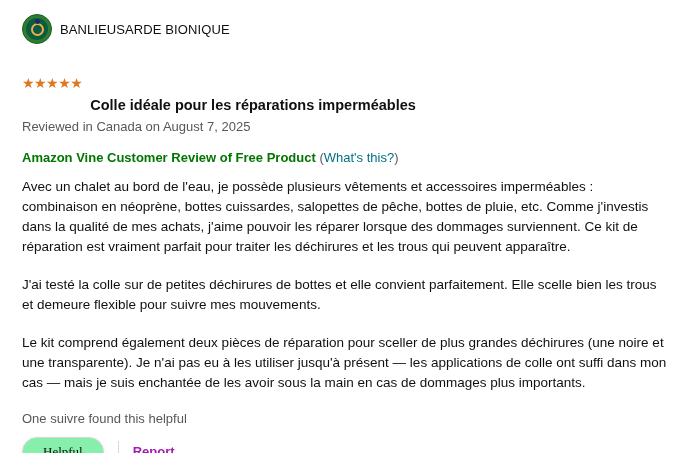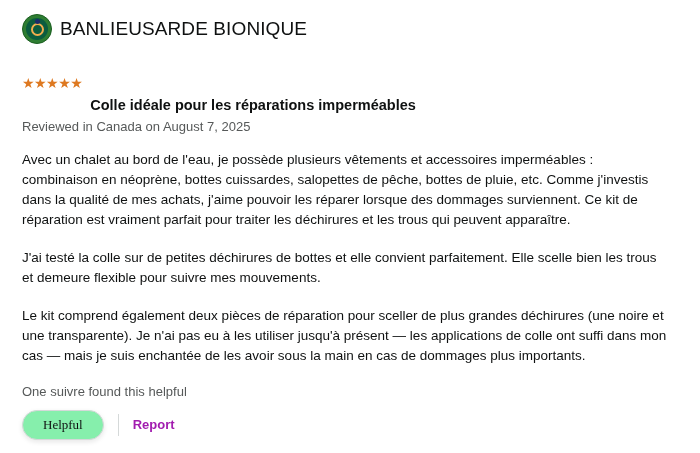--- a/index.html
+++ b/index.html
@@ -56,21 +56,21 @@
     position: absolute;
     left: 50%;
     top: 4px;
     width: 5px;
     height: 5px;
     margin-left: -2.5px;
     border-radius: 50%;
     background: #1b2a6b;
   }
   .profile-name {
-    font-size: 19px;
+    font-size: 13px;
     color: #0F1111;
     letter-spacing: .1px;
   }
   
   .title-row {
     display: flex;
     align-items: center;
     gap: 8px;
     margin-bottom: 6px;
   }
@@ -165,20 +165,26 @@
     <span class="profile-name">BANLIEUSARDE BIONIQUE</span>
   </div>
 
   <div class="title-row">
     <span class="stars">★★★★★</span>
     <span class="review-title">Colle idéale pour les réparations imperméables</span>
   </div>
 
   <div class="review-meta">Reviewed in Canada on August 7, 2025</div>
 
+  <div class="vine-line">
+    <span class="vine-label">Amazon Vine Customer Review of Free Product</span>
+    <span class="vine-hint">
+      <span>(</span><a href="#">What's this?</a><span>)</span>
+    </span>
+  </div>
 
   <div class="body-text">
     <p>Avec un chalet au bord de l'eau, je possède plusieurs vêtements et accessoires imperméables : combinaison en néoprène, bottes cuissardes, salopettes de pêche, bottes de pluie, etc. Comme j'investis dans la qualité de mes achats, j'aime pouvoir les réparer lorsque des dommages surviennent. Ce kit de réparation est vraiment parfait pour traiter les déchirures et les trous qui peuvent apparaître.</p>
     <p>J'ai testé la colle sur de petites déchirures de bottes et elle convient parfaitement. Elle scelle bien les trous et demeure flexible pour suivre mes mouvements.</p>
     <p>Le kit comprend également deux pièces de réparation pour sceller de plus grandes déchirures (une noire et une transparente). Je n'ai pas eu à les utiliser jusqu'à présent — les applications de colle ont suffi dans mon cas — mais je suis enchantée de les avoir sous la main en cas de dommages plus importants.</p>
   </div>
 
   <div class="helpful-count">One suivre found this helpful</div>
 
   <div class="actions">

